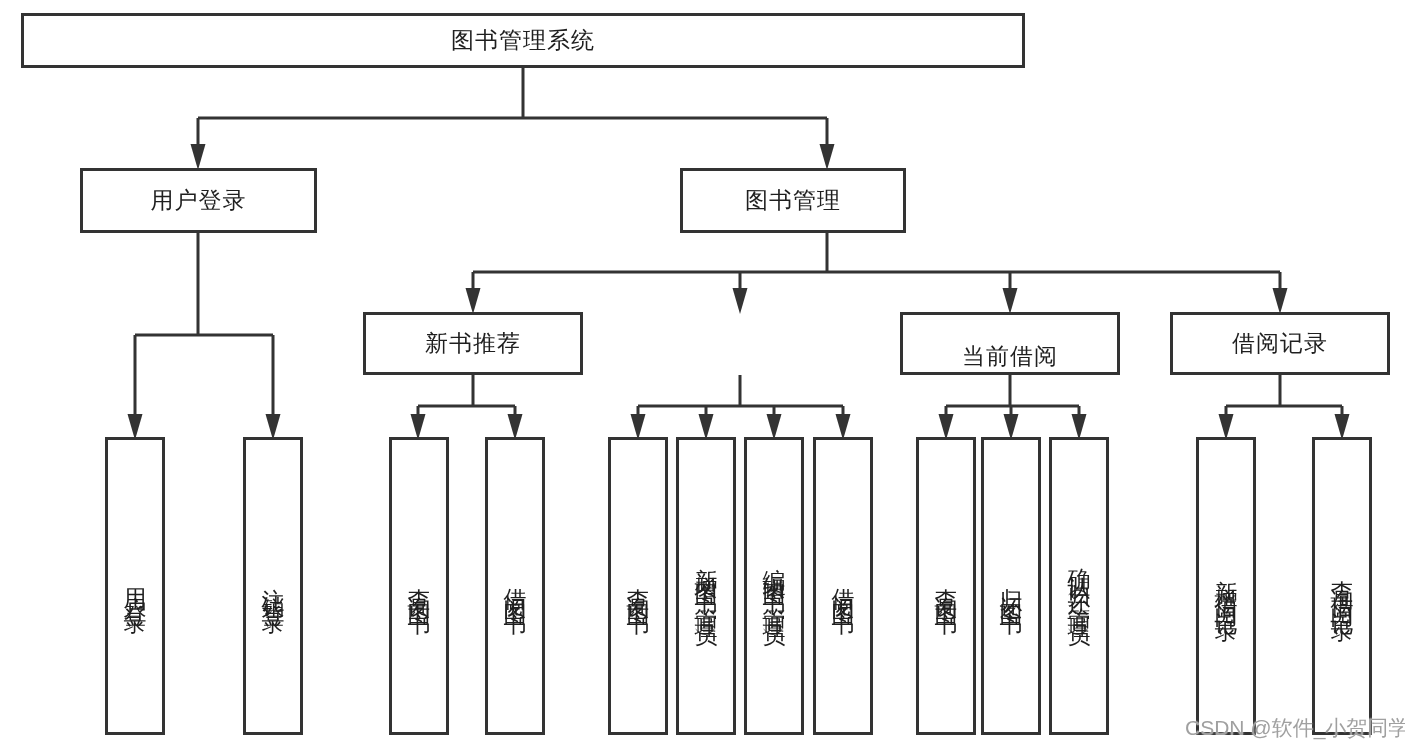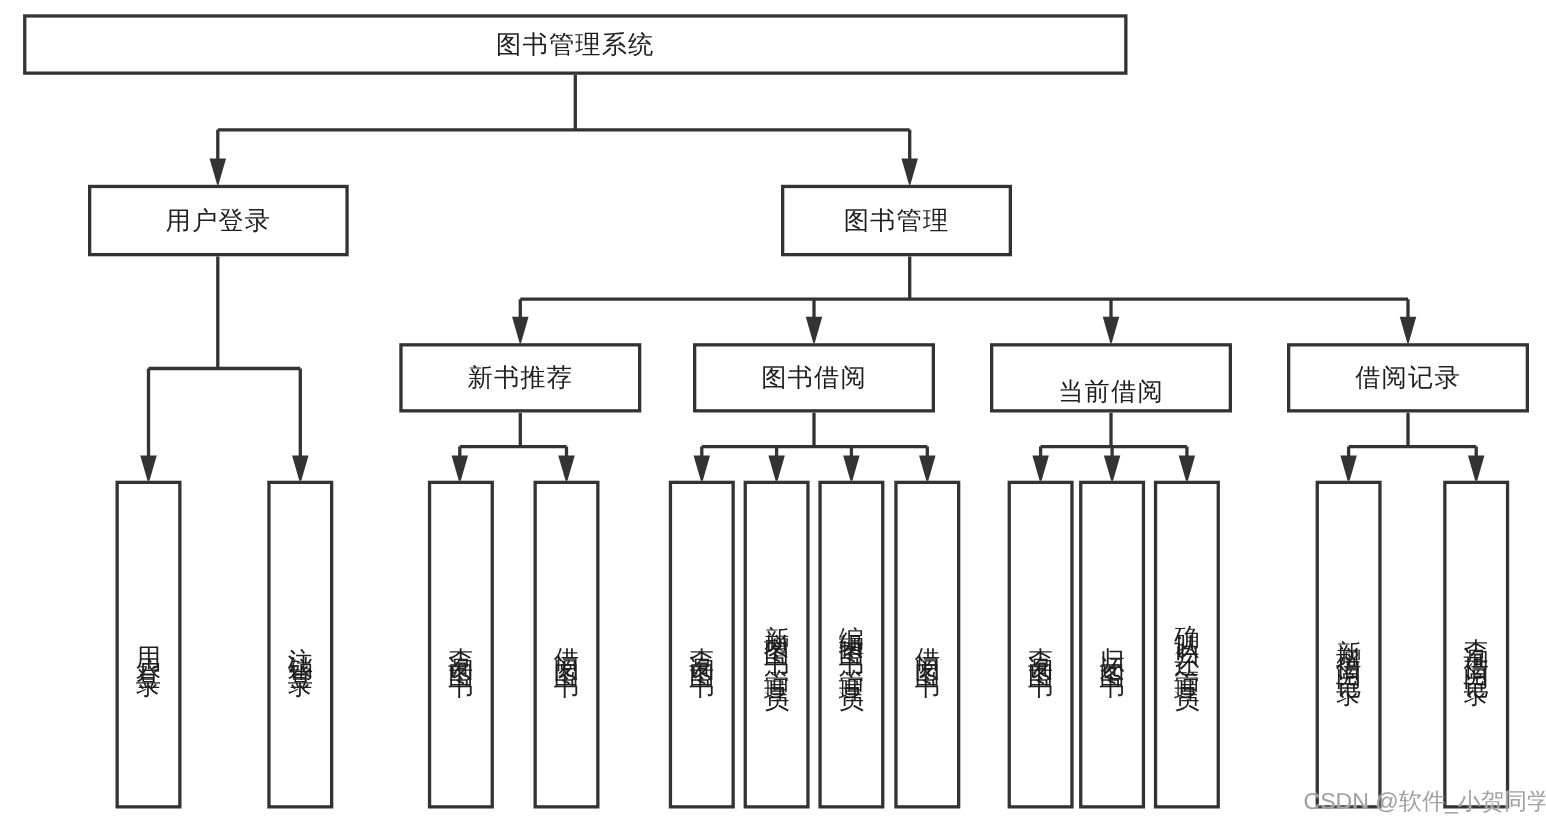--- a/index.html
+++ b/index.html
@@ -83,29 +83,26 @@
     </g>
   </svg>
 
   <div class="box h-box" style="left:21px;top:13px;width:1004px;height:55px;">
     <span class="label">图书管理系统</span>
   </div>
 
   <div class="box h-box" style="left:80px;top:168px;width:237px;height:65px;">
     <span class="label">用户登录</span>
   </div>
-  <div class="box h-box" style="left:710px;top:168px;width:210px;height:65px;">
+  <div class="box h-box" style="left:680px;top:168px;width:226px;height:65px;">
     <span class="label">图书管理</span>
   </div>
 
   <div class="box h-box" style="left:363px;top:312px;width:220px;height:63px;">
     <span class="label">新书推荐</span>
-  </div>
-  <div class="box h-box" style="left:630px;top:312px;width:220px;height:63px;">
-    <span class="label">图书借阅</span>
   </div>
   <div class="box h-box" style="left:900px;top:312px;width:220px;height:63px;align-items:flex-end;">
     <span class="label">当前借阅</span>
   </div>
   <div class="box h-box" style="left:1170px;top:312px;width:220px;height:63px;">
     <span class="label">借阅记录</span>
   </div>
 
   <div class="box v-box" style="left:105px;">
     <span class="label">用户登录</span>

